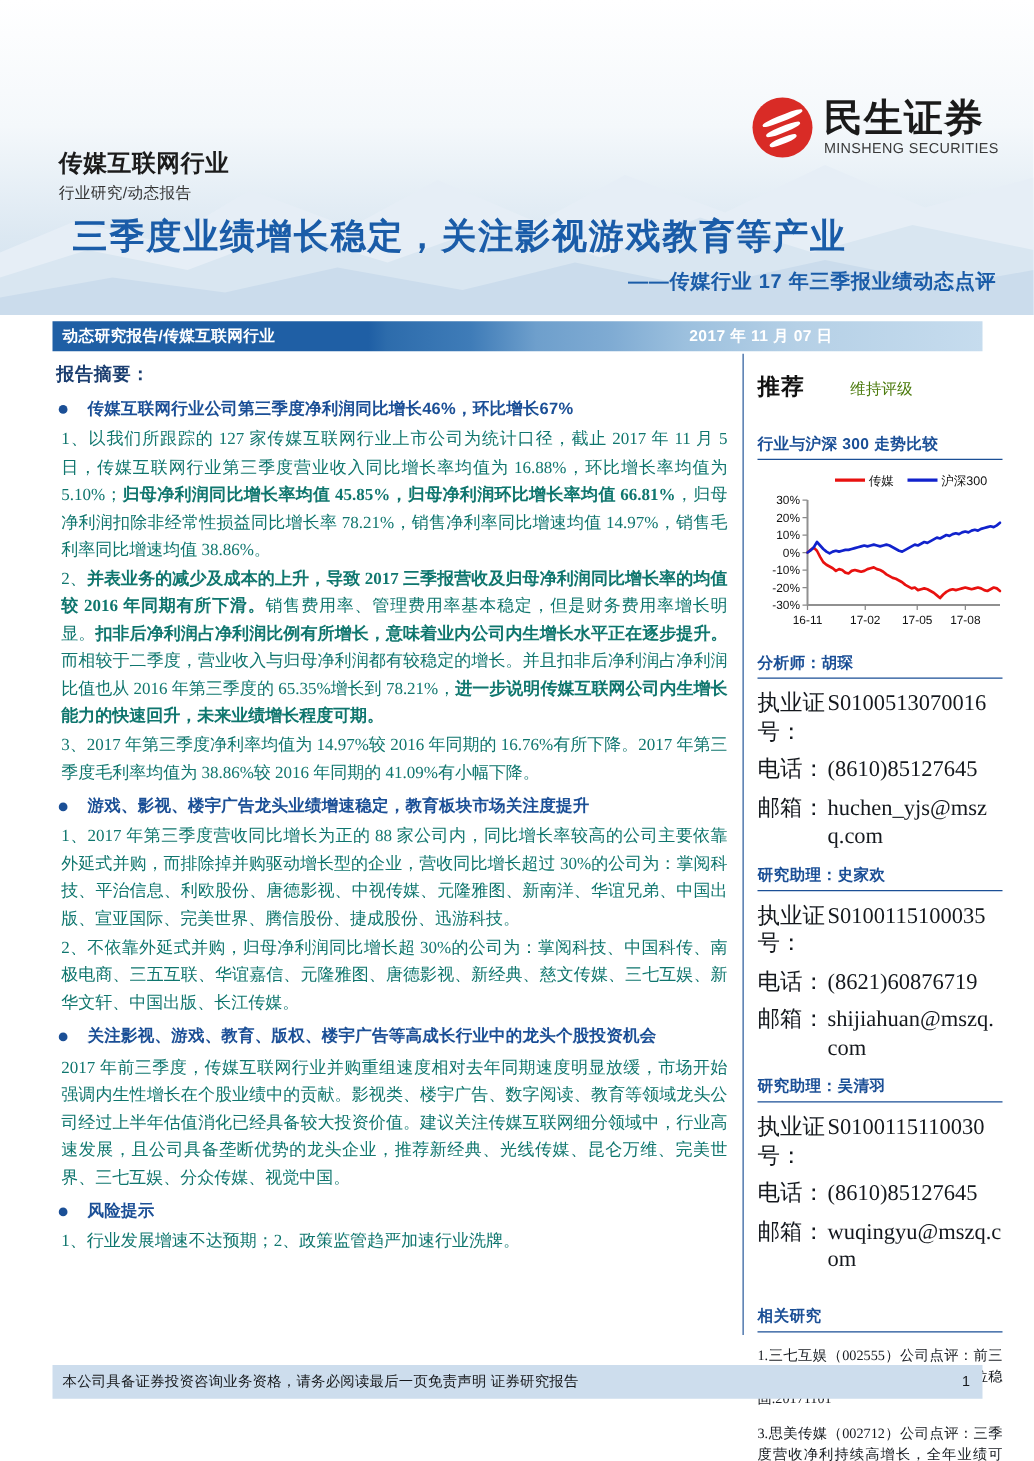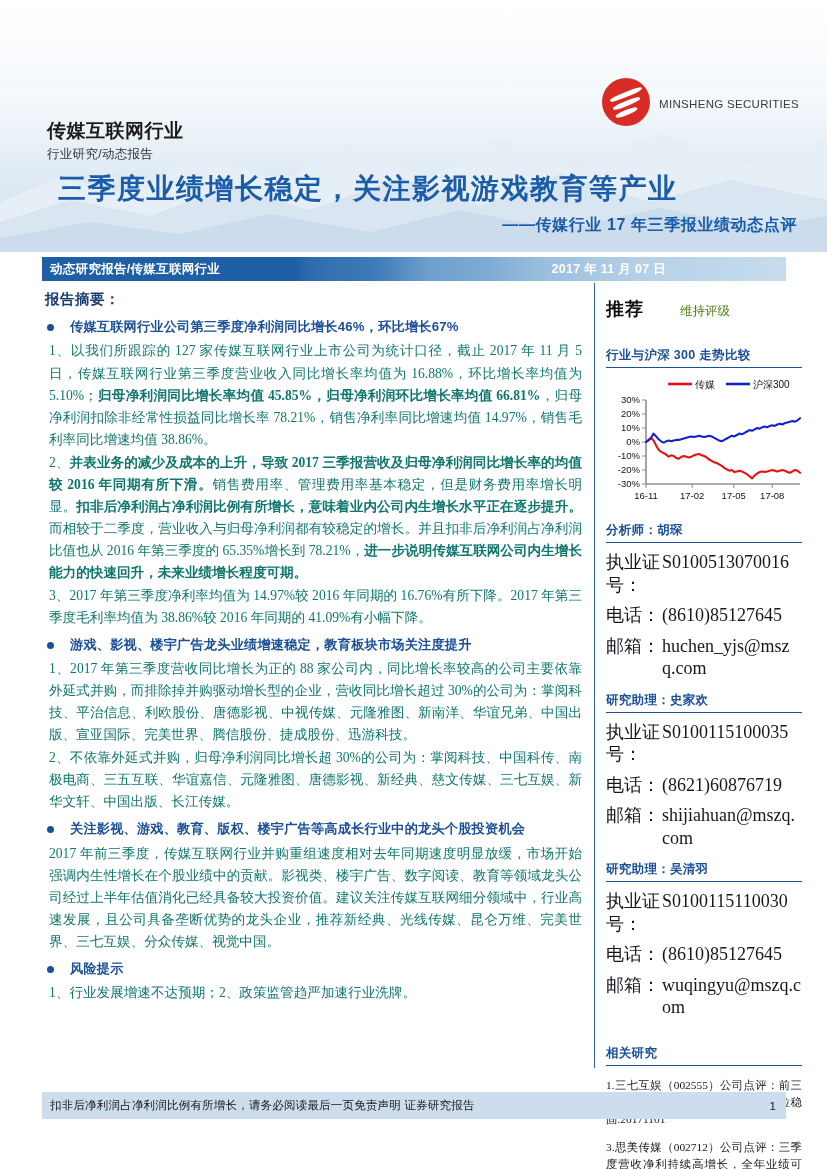--- a/index.html
+++ b/index.html
@@ -311,20 +311,21 @@
     <path d="M0,156 L90,140 L180,152 L270,132 L370,150 L460,128 L560,148 L660,126 L760,146 L827,134 L827,170 L0,170 Z" fill="#cbdcec"></path>
   </svg>
 
   <div class="logo-wrap">
     <div class="logo-mark">
       <div class="sw" style="left:7px; top:14px; width:34px; height:5px; transform:rotate(-22deg);"></div>
       <div class="sw" style="left:10px; top:23px; width:29px; height:5px; transform:rotate(-22deg);"></div>
       <div class="sw" style="left:13px; top:32px; width:23px; height:5px; transform:rotate(-22deg);"></div>
     </div>
     <div>
+      <div class="logo-text-cn">民生证券</div>
       <div class="logo-text-en">MINSHENG SECURITIES</div>
     </div>
   </div>
 
   <div class="sector-name">传媒互联网行业</div>
   <div class="sector-sub">行业研究/动态报告</div>
   <div class="main-title">三季度业绩增长稳定，关注影视游戏教育等产业</div>
   <div class="sub-title">——传媒行业 17 年三季报业绩动态点评</div>
 </div>
 
@@ -451,15 +452,15 @@
     </div>
 
   <div class="related-head">相关研究</div>
   <div id="related-host">
       <div class="related-item">1.三七互娱（002555）公司点评：前三季度净利增幅达61%，游戏龙头地位稳固.20171101</div>
       <div class="related-item">3.思美传媒（002712）公司点评：三季度营收净利持续高增长，全年业绩可期.20171029</div>
     </div>
 </div>
 
 <div class="footer">
-  <span class="footer-text">扣非后净利润占净利润比例有所增长，请务必阅读最后一页免责声明 证券研究报告</span>
+  <span class="footer-text">本公司具备证券投资咨询业务资格，请务必阅读最后一页免责声明 证券研究报告</span>
   <span class="footer-page">1</span>
 </div>
 
 </body></html>

